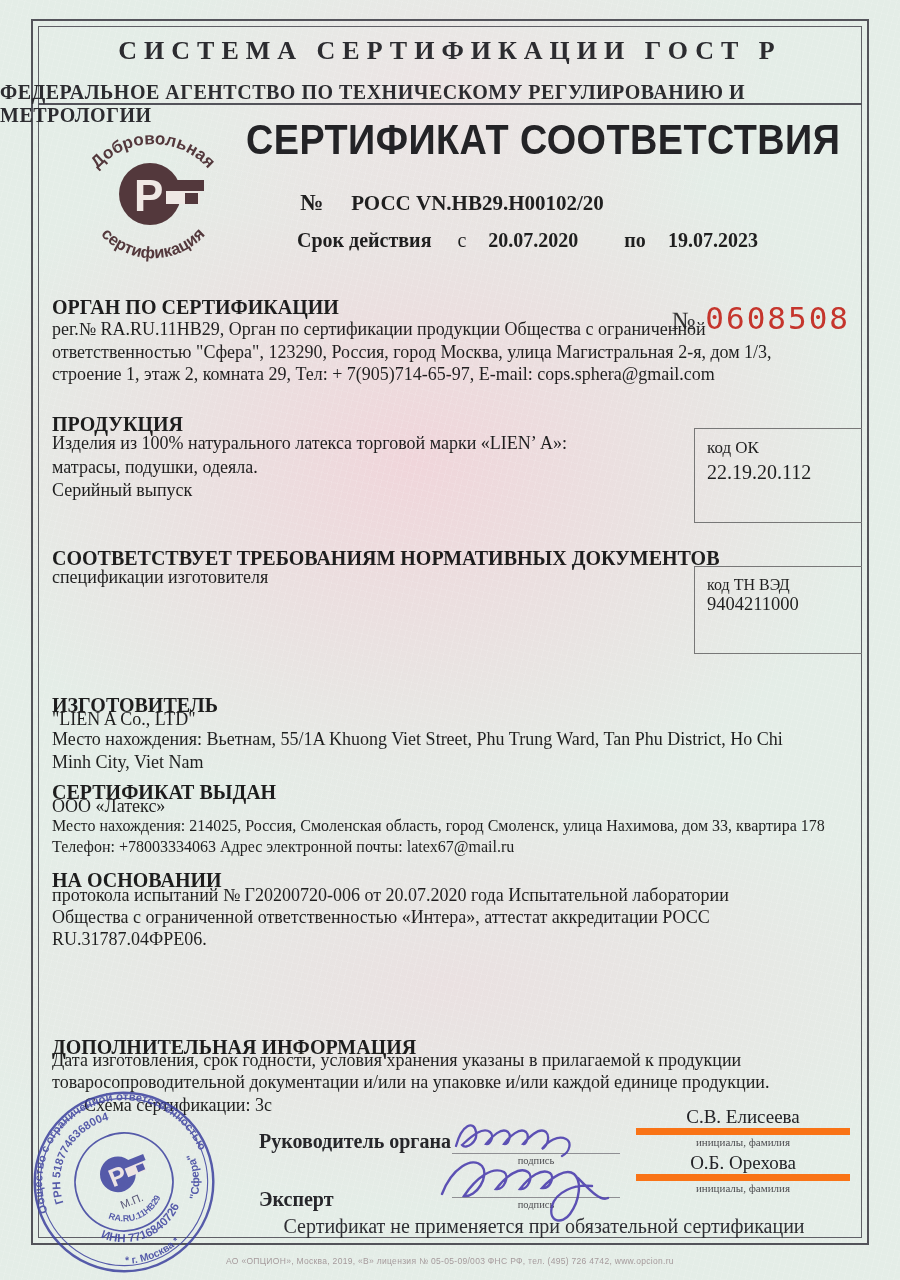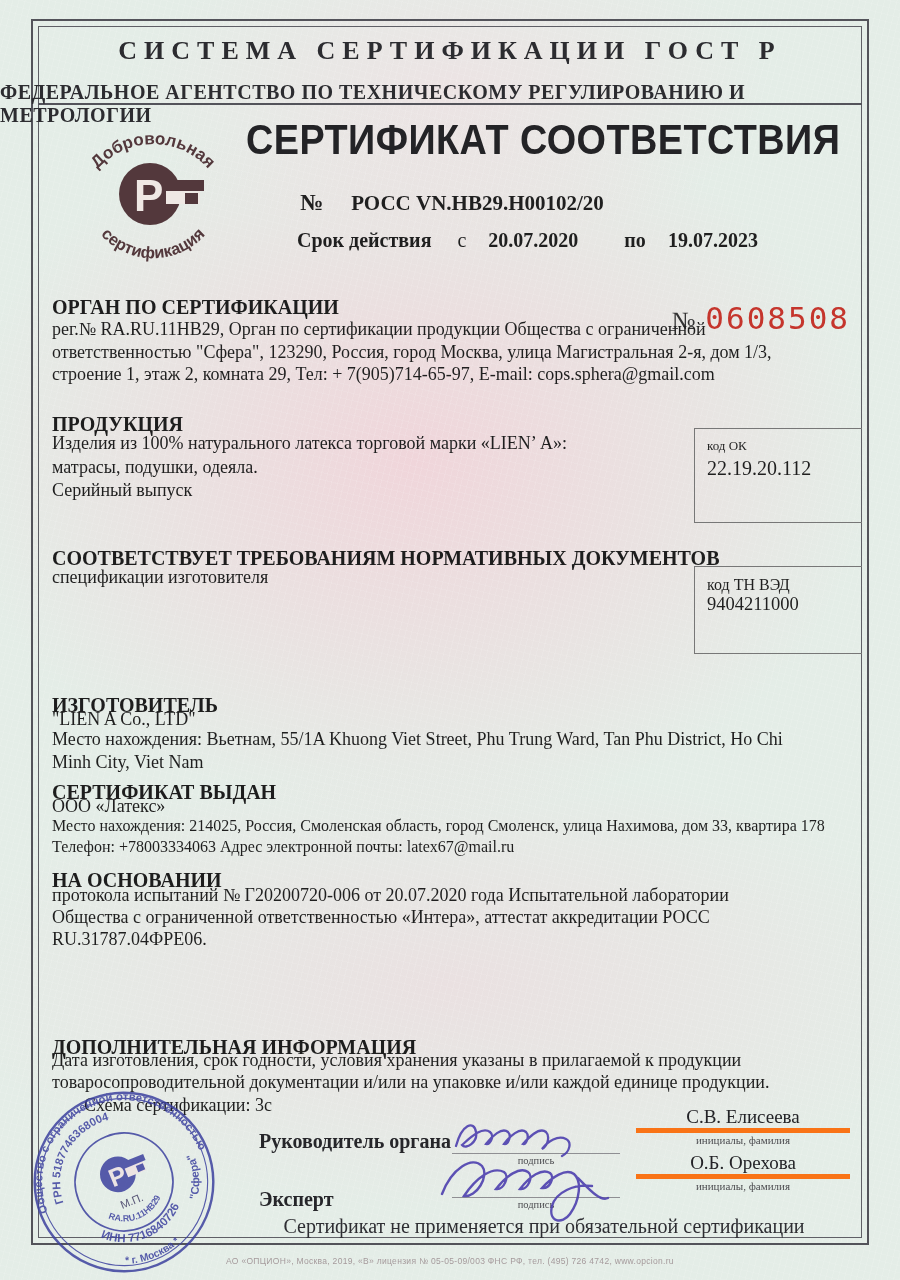--- a/index.html
+++ b/index.html
@@ -26,29 +26,29 @@
   .certno .no{font-size:23px;margin-right:28px;}
   .validity{left:297px;top:229px;font-size:20px;white-space:nowrap;}
   .validity .b{font-weight:bold;}
   .validity .g1{margin-left:26px;} .validity .g2{margin-left:22px;} .validity .g3{margin-left:46px;} .validity .g4{margin-left:22px;}
   .serial{left:560px;top:252px;width:290px;text-align:right;white-space:nowrap;margin-top:48px;}
   .serial .no{font-size:25px;color:#333;}
   .serial .digits{font-family:"DejaVu Sans Mono",monospace;font-size:31px;letter-spacing:2px;color:#c5352c;margin-left:10px;}
   .sec-h{font-weight:bold;font-size:20px;color:#1d1d1d;white-space:nowrap;}
   .body-t{font-size:18px;white-space:pre;line-height:22.5px;}
   .code-box{border:1px solid #777;border-right:none;left:694px;width:168px;padding:9px 0 0 12px;box-sizing:border-box;}
-  .code-box .lbl{font-size:13px;}
+  .code-box .lbl{font-size:17px;}
   .code-box .val{font-size:20px;margin-top:3px;}
   .code-box2 .lbl{font-size:16px;}
   .code-box2 .val{font-size:18.5px;margin-top:0;}
   .role{left:230px;font-weight:bold;font-size:20px;color:#26262a;white-space:nowrap;margin-left:29px;}
   .sig-line{left:452px;width:168px;border-top:1px solid #8f8f93;height:0;}
   .sig-cap{left:452px;width:168px;text-align:center;font-size:10.5px;color:#4c4c50;}
   .name-field{left:636px;width:214px;text-align:center;}
-  .name-field .nm{font-size:19px;color:#232327;border-bottom:5px solid #f97316;}
+  .name-field .nm{font-size:19px;color:#232327;border-bottom:7px solid #f97316;}
   .name-field .cap{font-size:11px;color:#4c4c50;margin-top:1px;}
   .disclaimer{left:230px;right:42px;top:1215px;text-align:center;font-size:20px;color:#2e2e33;white-space:nowrap;}
   .footer{left:0;right:0;top:1256px;text-align:center;font-family:"Liberation Sans",sans-serif;
           font-size:8.5px;color:#a59a9c;letter-spacing:.3px;}
   svg text{font-family:"Liberation Sans",sans-serif;}
 </style>
 </head>
 <body>
 
 <div class="abs frame-outer">

